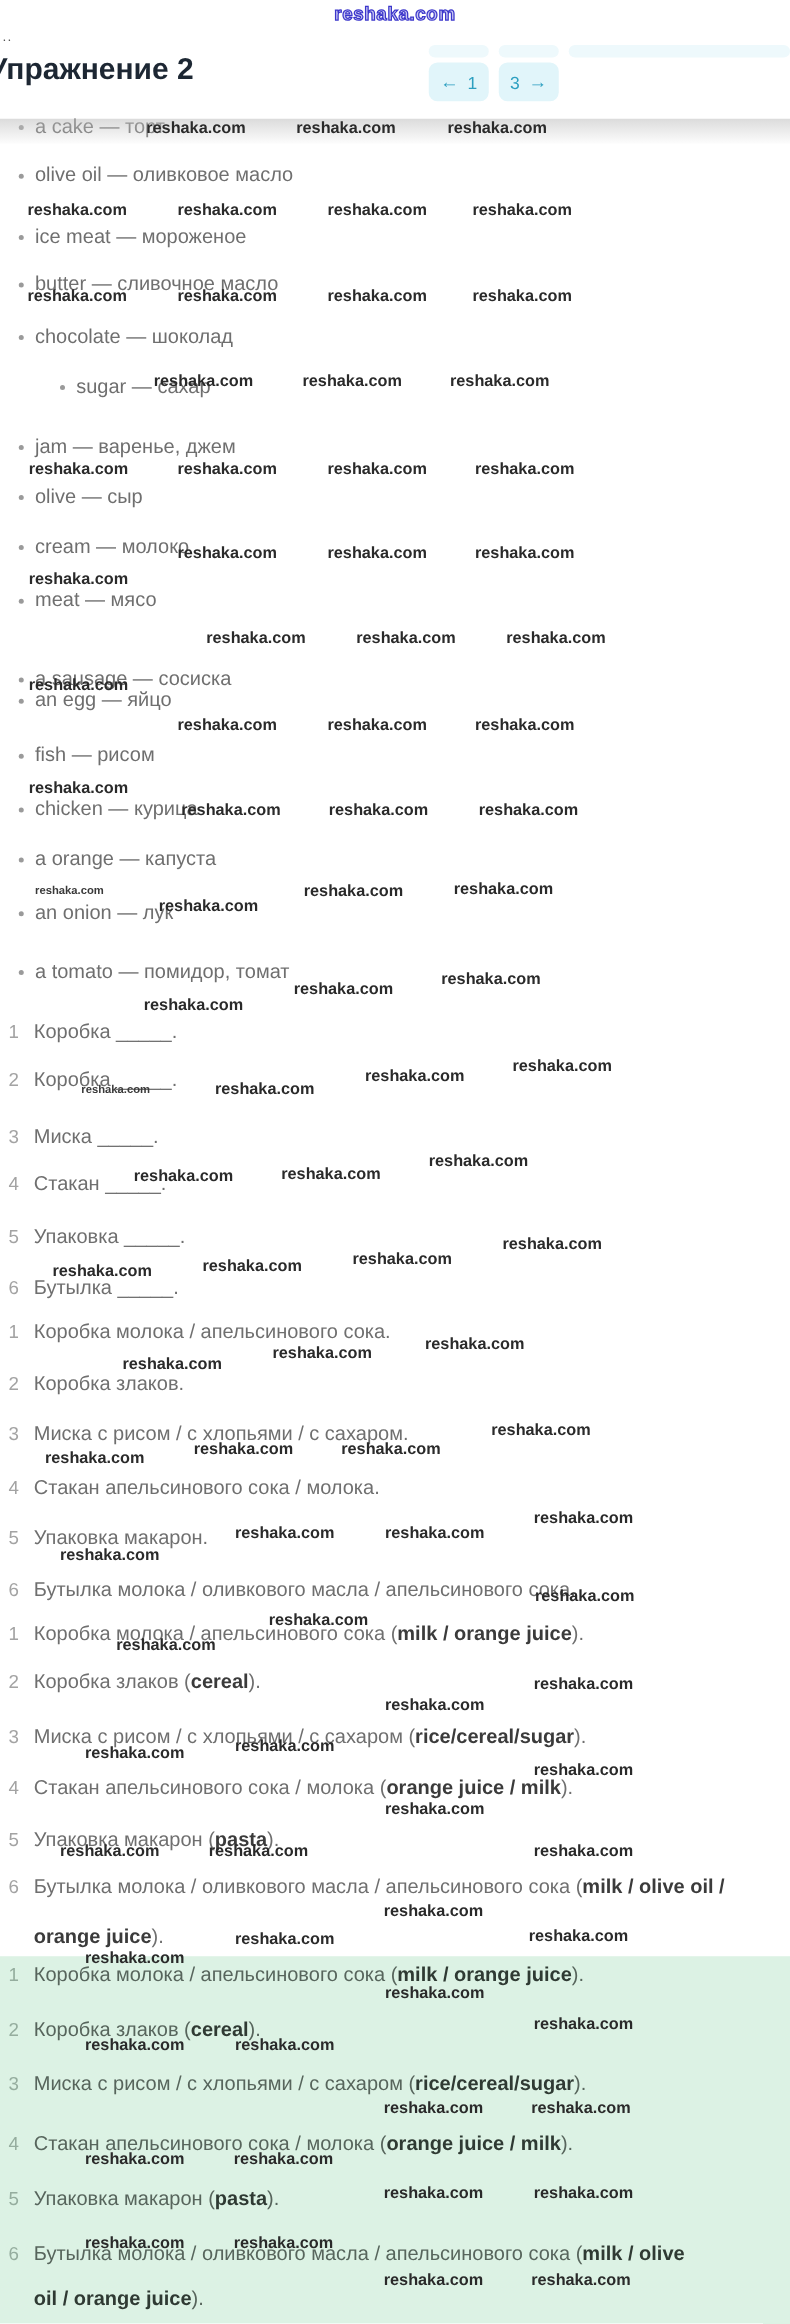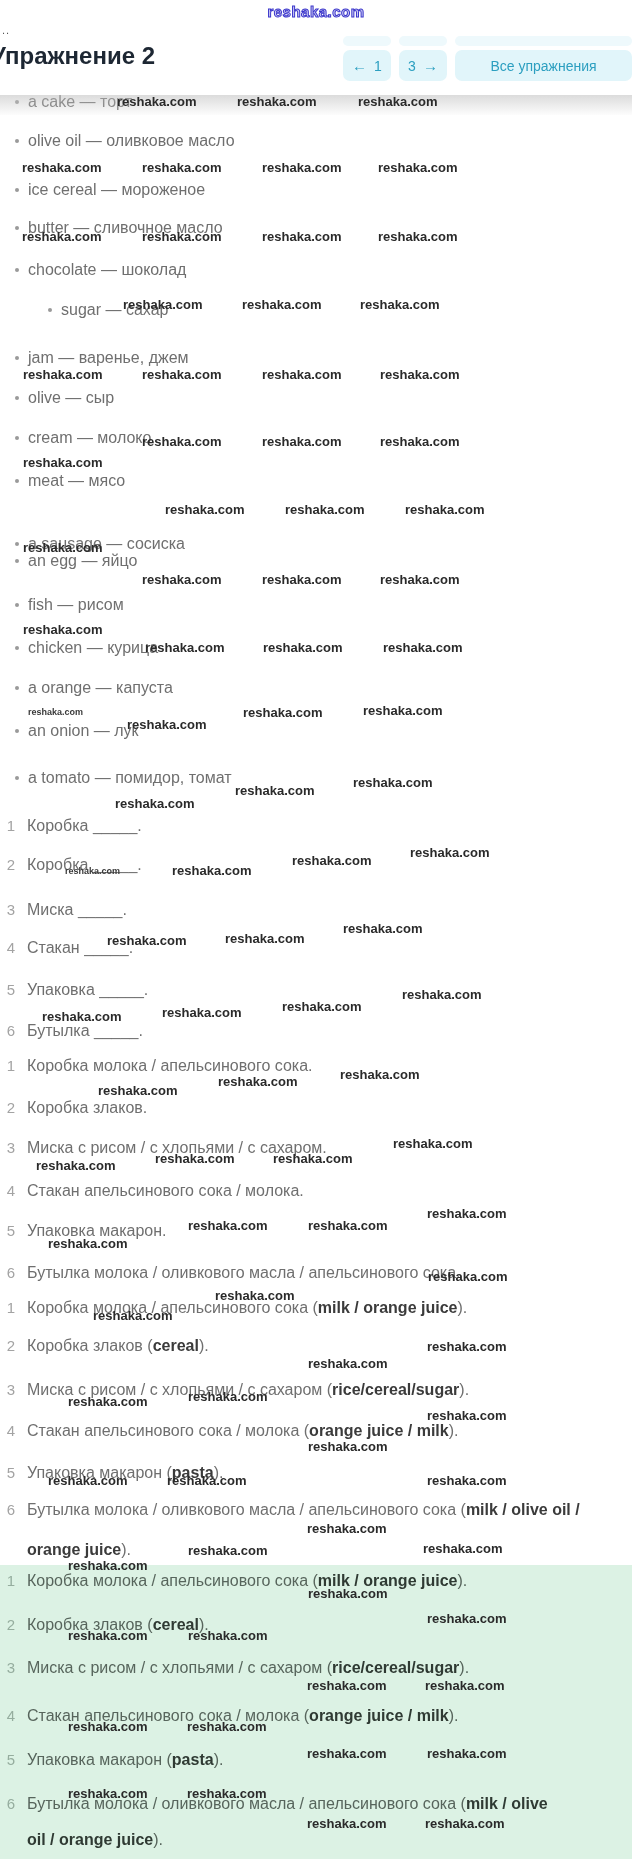--- a/index.html
+++ b/index.html
@@ -75,30 +75,29 @@
   <div class="ghost" style="left:455px;top:36px;width:177px"></div>
 
   <button class="btn" style="left:343px;width:48px">
     <span class="arrow">←</span>
       <span>1</span>
   </button>
   <button class="btn" style="left:399px;width:48px">
     <span>3</span>
       <span class="arrow">→</span>
   </button>
-  <button class="btn" style="left:455px;width:177px">Все упражнения</button>
 
   <div class="gray-band"></div>
 
   <div class="green-bg" id="green-bg" style="top: 1565px;"></div>
 
   <div id="vocab-list">
       <div class="vocab-item" style="top: 92px;"><span class="dot"></span><span class="en">a cake</span><span class="sep"> — </span><span class="ru">торт</span></div>
       <div class="vocab-item" style="top: 131px;"><span class="dot"></span><span class="en">olive oil</span><span class="sep"> — </span><span class="ru">оливковое масло</span></div>
-      <div class="vocab-item" style="top: 180px;"><span class="dot"></span><span class="en">ice cereal</span><span class="sep"> — </span><span class="ru">мороженое</span></div>
+      <div class="vocab-item" style="top: 180px;"><span class="dot"></span><span class="en">ice meat</span><span class="sep"> — </span><span class="ru">мороженое</span></div>
       <div class="vocab-item" style="top: 218px;"><span class="dot"></span><span class="en">butter</span><span class="sep"> — </span><span class="ru">сливочное масло</span></div>
       <div class="vocab-item" style="top: 260px;"><span class="dot"></span><span class="en">chocolate</span><span class="sep"> — </span><span class="ru">шоколад</span></div>
       <div class="vocab-item" style="top: 300px; margin-left: 33px;"><span class="dot"></span><span class="en">sugar</span><span class="sep"> — </span><span class="ru">сахар</span></div>
       <div class="vocab-item" style="top: 348px;"><span class="dot"></span><span class="en">jam</span><span class="sep"> — </span><span class="ru">варенье, джем</span></div>
       <div class="vocab-item" style="top: 388px;"><span class="dot"></span><span class="en">olive</span><span class="sep"> — </span><span class="ru">сыр</span></div>
       <div class="vocab-item" style="top: 428px;"><span class="dot"></span><span class="en">cream</span><span class="sep"> — </span><span class="ru">молоко</span></div>
       <div class="vocab-item" style="top: 471px;"><span class="dot"></span><span class="en">meat</span><span class="sep"> — </span><span class="ru">мясо</span></div>
       <div class="vocab-item" style="top: 534px;"><span class="dot"></span><span class="en">a sausage</span><span class="sep"> — </span><span class="ru">сосиска</span></div>
       <div class="vocab-item" style="top: 551px;"><span class="dot"></span><span class="en">an egg</span><span class="sep"> — </span><span class="ru">яйцо</span></div>
       <div class="vocab-item" style="top: 595px;"><span class="dot"></span><span class="en">fish</span><span class="sep"> — </span><span class="ru">рисом</span></div>

